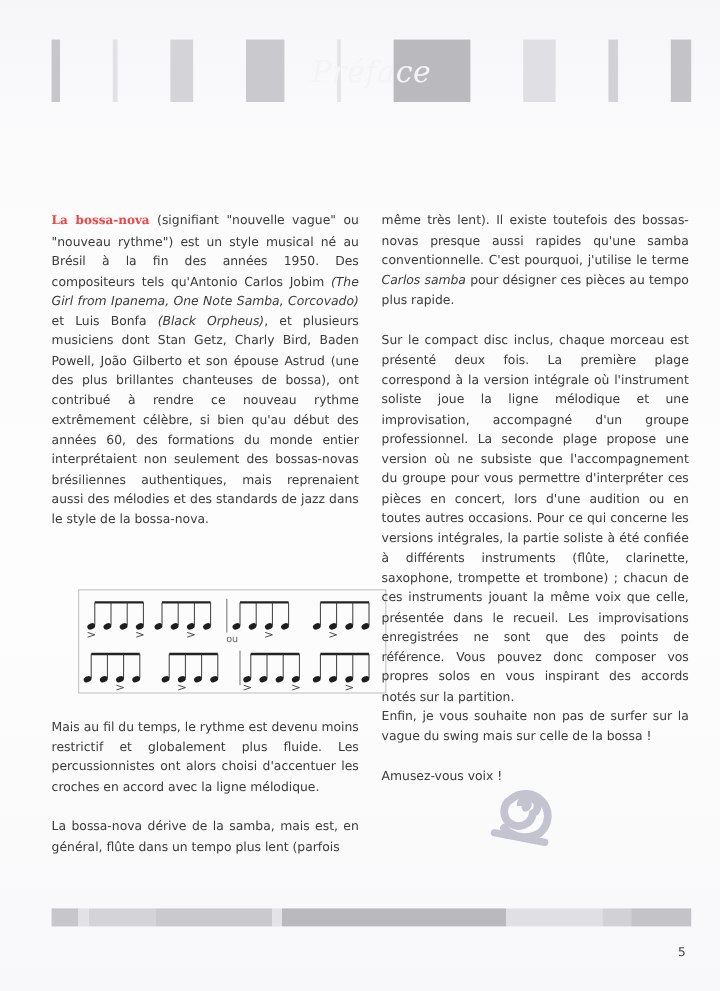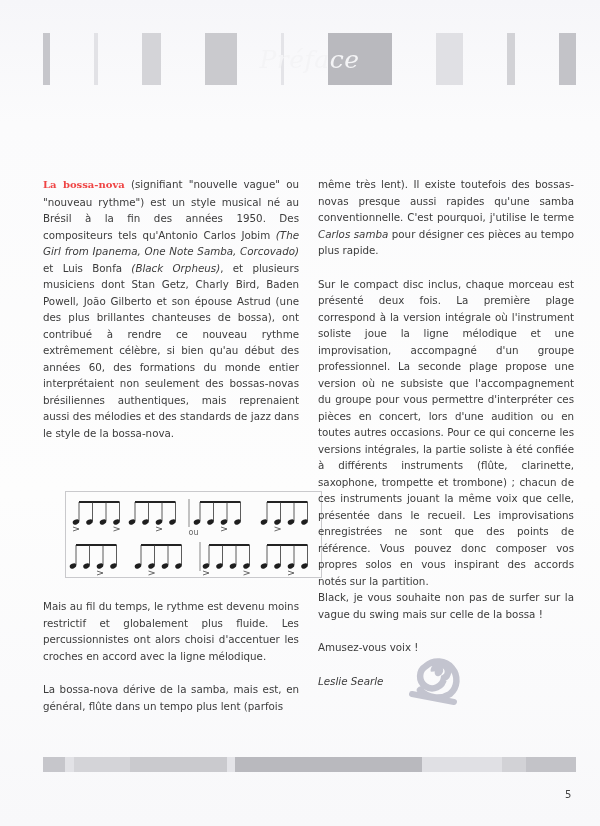--- a/index.html
+++ b/index.html
@@ -163,23 +163,22 @@
 <div class="col col-left" style="top:598px">
   <p>Mais au fil du temps, le rythme est devenu moins restrictif et globalement plus fluide. Les percussionnistes ont alors choisi d'accentuer les croches en accord avec la ligne mélodique.</p>
   <p>La bossa-nova dérive de la samba, mais est, en général, flûte dans un tempo plus lent (parfois</p>
 </div>
 
 <div class="col col-right">
   <p>
     <span>même très lent). Il existe toutefois des bossas-novas presque aussi rapides qu'une samba conventionnelle. C'est pourquoi, j'utilise le terme </span><em>Carlos samba</em><span> pour désigner ces pièces au tempo plus rapide.</span>
   </p>
   <p style="margin-bottom:0">Sur le compact disc inclus, chaque morceau est présenté deux fois. La première plage correspond à la version intégrale où l'instrument soliste joue la ligne mélodique et une improvisation, accompagné d'un groupe professionnel. La seconde plage propose une version où ne subsiste que l'accompagnement du groupe pour vous permettre d'interpréter ces pièces en concert, lors d'une audition ou en toutes autres occasions. Pour ce qui concerne les versions intégrales, la partie soliste à été confiée à différents instruments (flûte, clarinette, saxophone, trompette et trombone) ; chacun de ces instruments jouant la même voix que celle, présentée dans le recueil. Les improvisations enregistrées ne sont que des points de référence. Vous pouvez donc composer vos propres solos en vous inspirant des accords notés sur la partition.</p>
-  <p>Black, je vous souhaite non pas de surfer sur la vague du swing mais sur celle de la bossa !</p>
+  <p>Enfin, je vous souhaite non pas de surfer sur la vague du swing mais sur celle de la bossa !</p>
   <p>Amusez-vous voix !</p>
-  <p class="signature">Leslie Searle</p>
 </div>
 
 <svg class="spiral" width="80" height="78" viewBox="0 0 80 78">
   <path d="M40 39 m2 0 a3 3 0 1 0 -4 -2 a7 7 0 1 1 10 7 a12 12 0 1 1 -18 -12 a18 18 0 1 1 24 28 a24 24 0 0 1 -30 -4" fill="none" stroke="#c3c4cf" stroke-width="6.5" stroke-linecap="round" transform="translate(0,0)"></path>
   <path d="M16 60 L58 68" fill="none" stroke="#c3c4cf" stroke-width="6" stroke-linecap="round"></path>
 </svg>
 
 <div class="band bottom-band">
   <div class="seg" style="width:22px;background:#c6c6cb"></div>
   <div class="seg" style="width:9px;background:#e2e2e6"></div>

